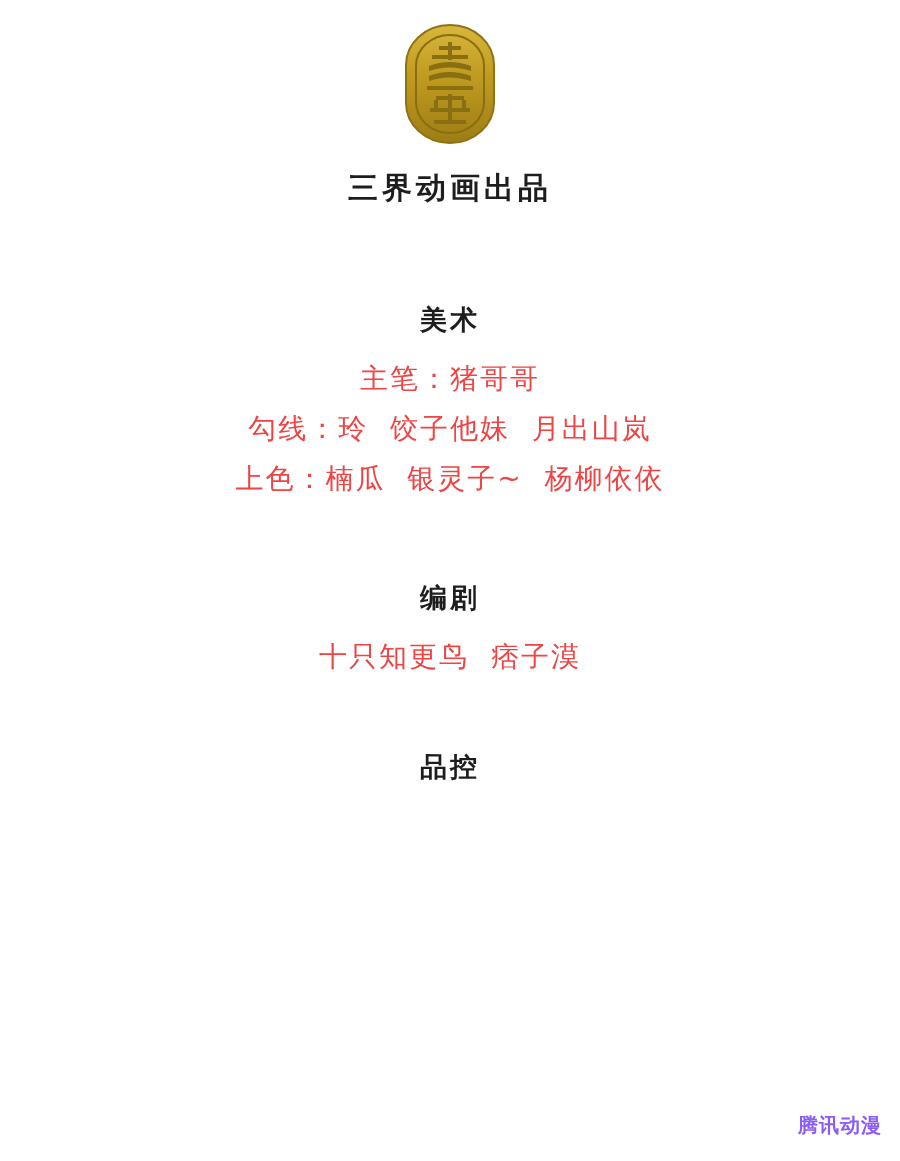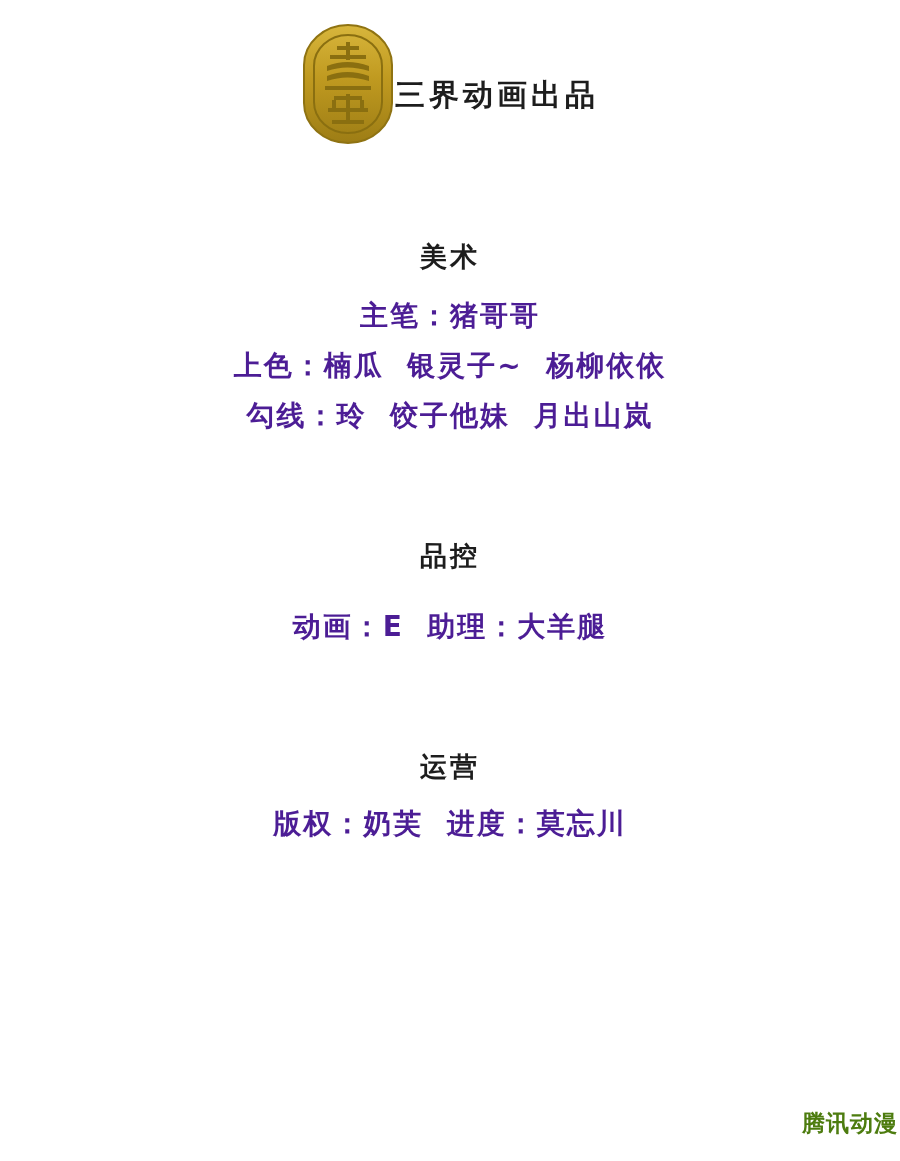--- a/index.html
+++ b/index.html
@@ -23,21 +23,21 @@
     position: relative;
     display: flex;
     flex-direction: column;
     align-items: center;
   }
 
   
   .logo-block {
     margin-top: 22px;
     display: flex;
-    flex-direction: row;
+    flex-direction: column;
     align-items: center;
   }
 
   .logo-mark {
     width: 94px;
     height: 124px;
     position: relative;
   }
 
   .logo-mark svg {
@@ -52,43 +52,42 @@
     color: #1d1d1d;
     font-family: "DejaVu Sans", "Liberation Sans", sans-serif;
   }
 
   
   .credits {
     width: 100%;
     display: flex;
     flex-direction: column;
     align-items: flex-start;
-    gap: 18px;
   }
 
   .section {
     width: 100%;
     display: flex;
     flex-direction: column;
     align-items: center;
   }
 
   .section-title {
     font-size: 27px;
     font-weight: bold;
     letter-spacing: 3px;
     color: #1d1d1d;
     font-family: "DejaVu Sans", "Liberation Sans", sans-serif;
   }
 
   .credit-line {
     font-size: 28px;
     letter-spacing: 2px;
-    color: #4c1d95;
-    font-weight: 700;
+    color: #ef4444;
+    font-weight: 400;
     font-family: "DejaVu Sans", "Liberation Sans", sans-serif;
     white-space: pre;
   }
 
   
   .section-art        { margin-top: 93px; }
   .section-art .section-title { margin-bottom: 22px; }
   .section-art .credit-line   { margin-bottom: 12px; }
 
   .section-script     { margin-top: 70px; }
@@ -97,26 +96,26 @@
   .section-qc         { margin-top: 73px; }
   .section-qc .section-title { margin-bottom: 34px; }
   .section-qc .credit-line { margin-bottom: 12px; }
 
   .section-ops        { margin-top: 73px; }
   .section-ops .section-title { margin-bottom: 20px; }
 
   
   .watermark {
     position: absolute;
-    right: 2px;
+    right: 18px;
     bottom: 22px;
-    font-size: 23px;
+    font-size: 20px;
     font-weight: bold;
     letter-spacing: 1px;
-    color: #4d7c0f;
+    color: #8b5cf6;
     font-family: "DejaVu Sans", "Liberation Sans", sans-serif;
     user-select: none;
   }
 </style>
 </head>
 <body>
 
 <div class="page">
 
   <div class="logo-block">
@@ -154,32 +153,31 @@
       </svg>
     </div>
     <div class="studio-name">三界动画出品</div>
   </div>
 
   <div class="credits">
 
     <div class="section section-art">
       <div class="section-title">美术</div>
       <div class="credit-line">主笔：猪哥哥</div>
+      <div class="credit-line">勾线：玲  饺子他妹  月出山岚</div>
       <div class="credit-line">上色：楠瓜  银灵子~  杨柳依依</div>
-      <div class="credit-line">勾线：玲  饺子他妹  月出山岚</div>
     </div>
 
+    <div class="section section-script">
+      <div class="section-title">编剧</div>
+      <div class="credit-line">十只知更鸟  痞子漠</div>
+    </div>
 
     <div class="section section-qc">
       <div class="section-title">品控</div>
-      <div class="credit-line">动画：E  助理：大羊腿</div>
     </div>
 
-    <div class="section section-ops">
-      <div class="section-title">运营</div>
-      <div class="credit-line">版权：奶芙  进度：莫忘川</div>
-    </div>
 
   </div>
 
   <div class="watermark">腾讯动漫</div>
 
 </div>
 
 </body></html>

